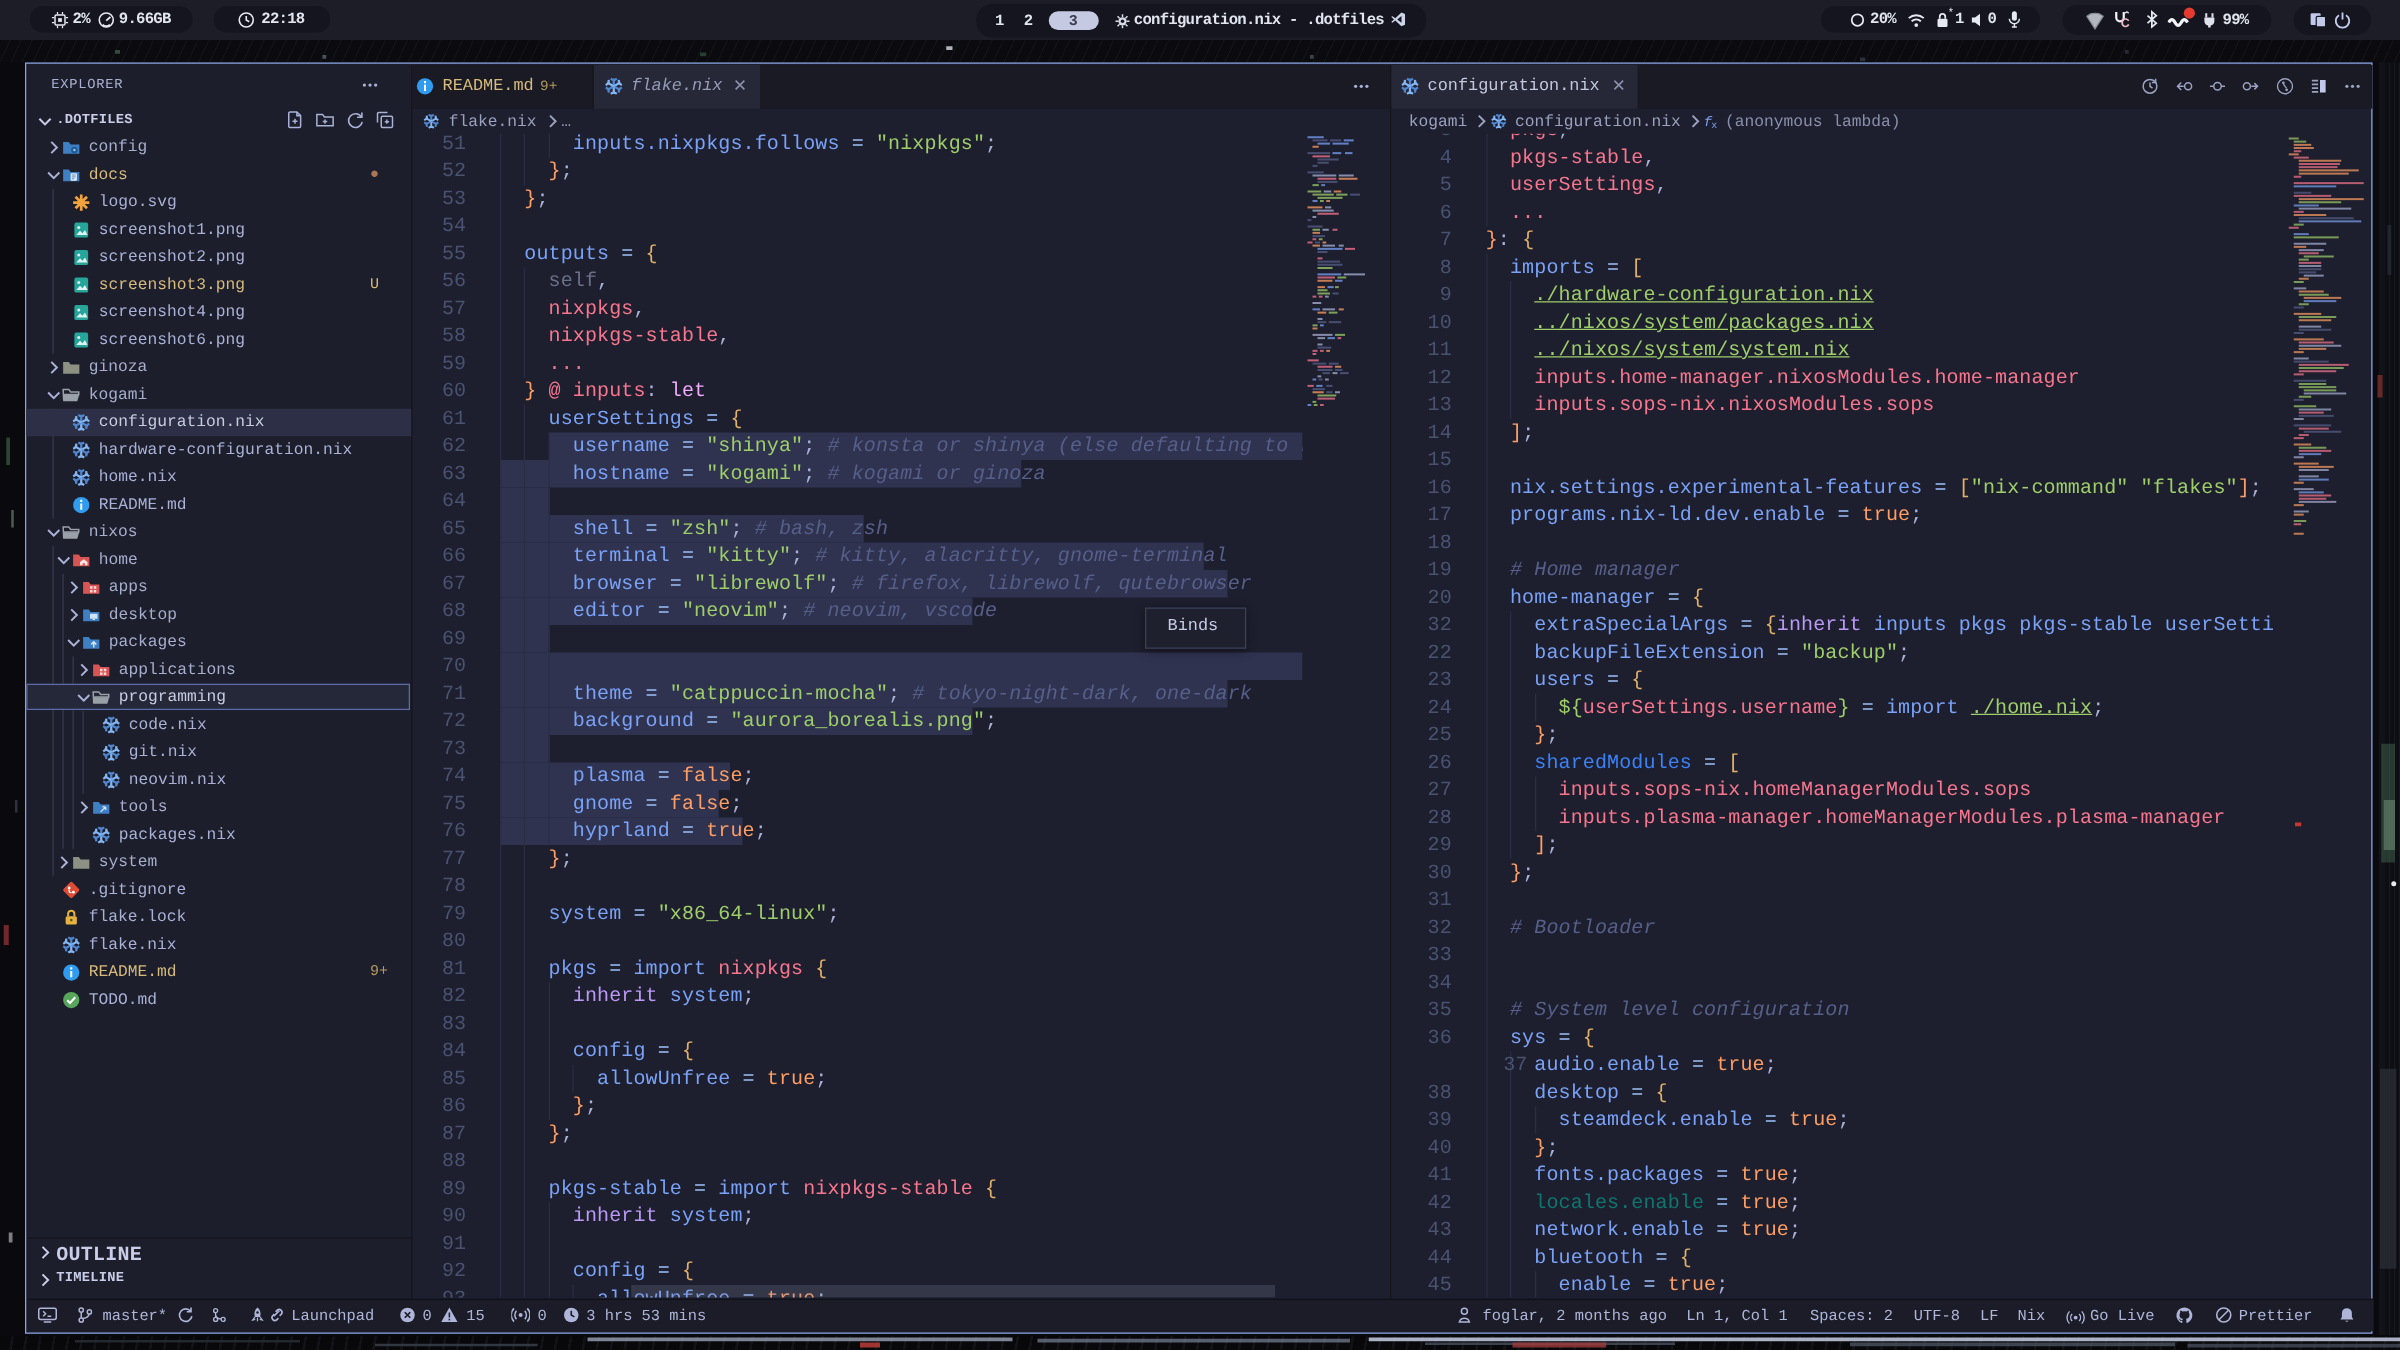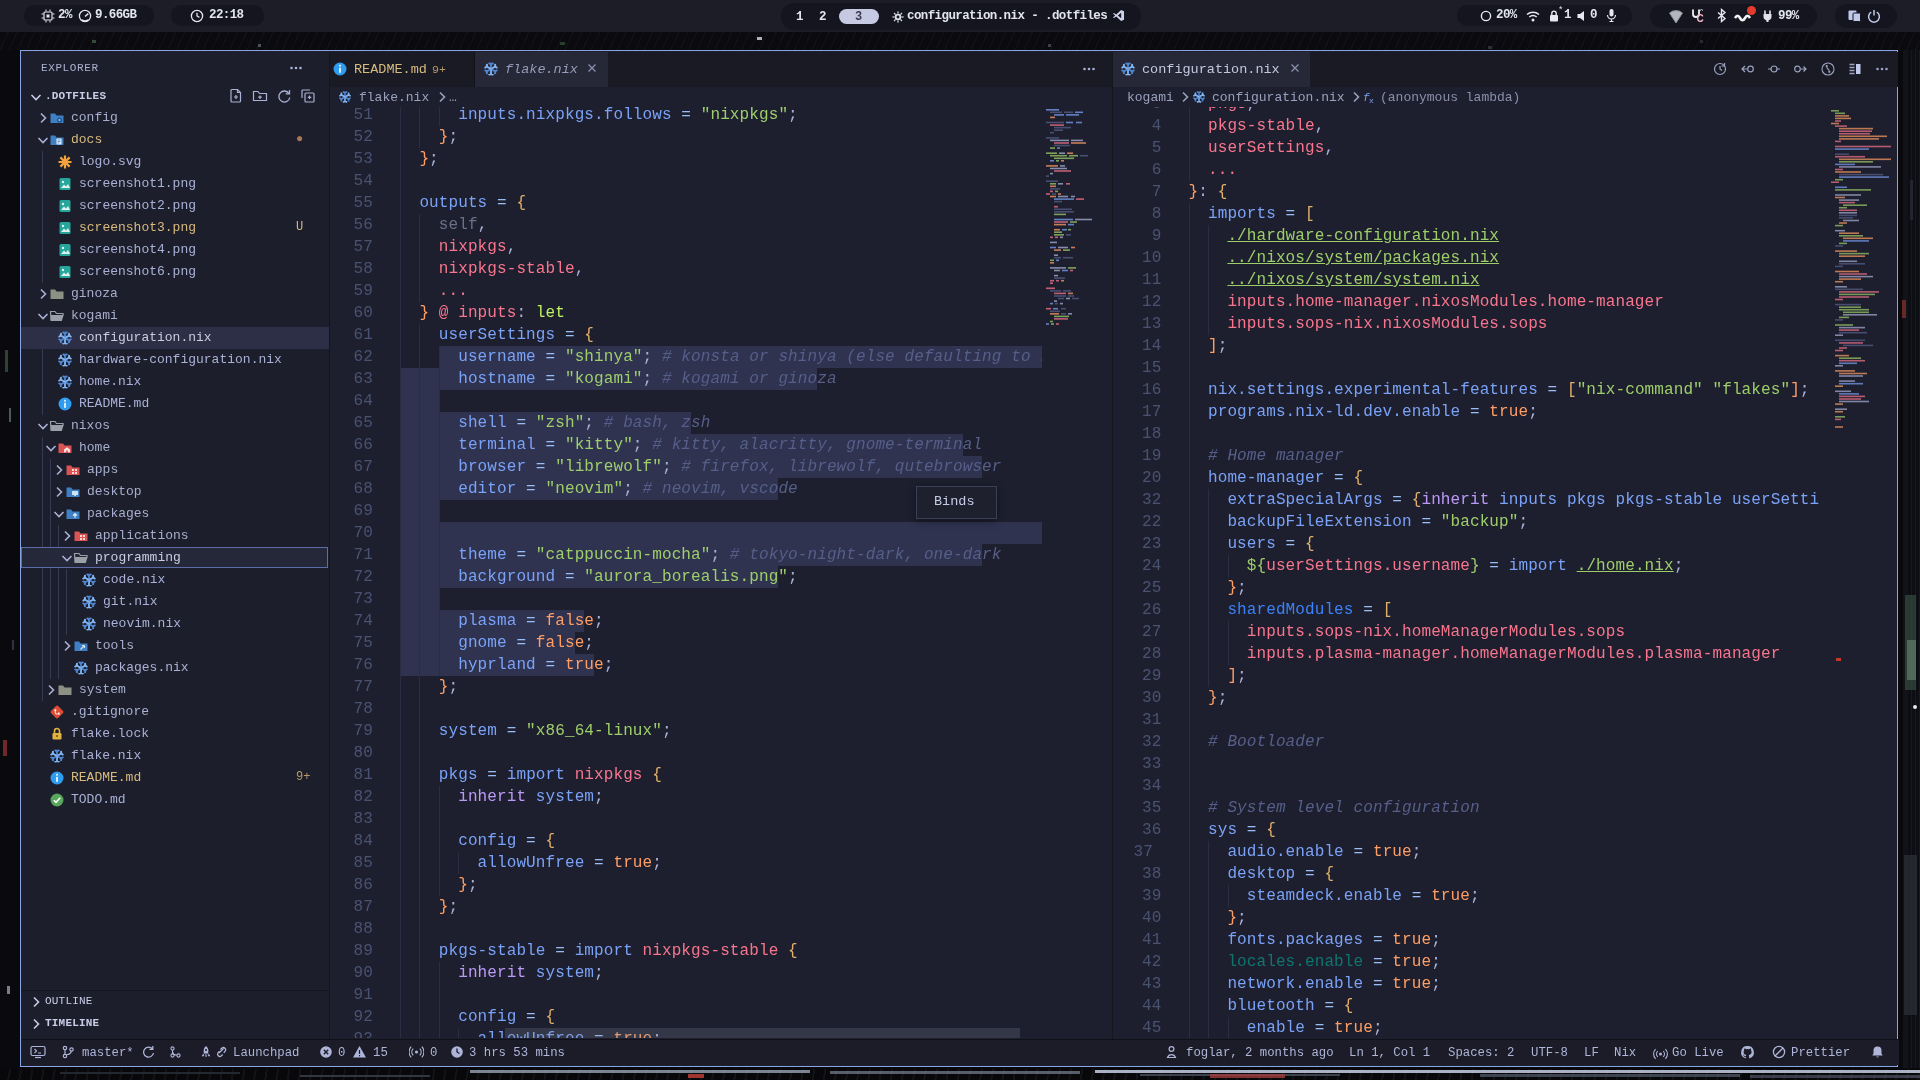--- a/index.html
+++ b/index.html
@@ -526,21 +526,21 @@
 <div style="position:absolute;left:296px;top:770px;font-size:12px;color:#b59a62">9+</div>
 <div style="position:absolute;left:49px;top:792px"><svg width="16" height="16" viewBox="0 0 16 16" style="">
       <circle cx="8" cy="8" r="6.5" fill="#58a65c"></circle>
       <path d="M4.8 8.2 L7 10.4 L11.2 5.8" stroke="#fff" stroke-width="1.6" fill="none"></path>
     </svg></div>
 <div style="position:absolute;left:71px;top:792px;font-size:13px;color:#a9b1d6;white-space:pre">TODO.md</div>
 <div style="position:absolute;left:21.5px;top:990px;width:308px;height:1px;background:#14151d"></div>
 <div style="position:absolute;left:28px;top:994px"><svg width="16" height="16" viewBox="0 0 16 16" style="">
       <path d="M6 3.5 L10.5 8 L6 12.5" stroke="#c9cde8" stroke-width="1.6" fill="none"></path>
     </svg></div>
-<div style="position:absolute;left:45px;top:995px;font-size:11px;font-weight:normal;color:#c9cde8;letter-spacing:0.2px">OUTLINE</div>
+<div style="position:absolute;left:45px;top:995px;font-size:16px;font-weight:bold;color:#c9cde8;letter-spacing:0.2px">OUTLINE</div>
 <div style="position:absolute;left:28px;top:1016px"><svg width="16" height="16" viewBox="0 0 16 16" style="">
       <path d="M6 3.5 L10.5 8 L6 12.5" stroke="#c9cde8" stroke-width="1.6" fill="none"></path>
     </svg></div>
 <div style="position:absolute;left:45px;top:1017px;font-size:11px;font-weight:bold;color:#c9cde8;letter-spacing:0.2px">TIMELINE</div>
 <div style="position:absolute;left:330px;top:51.5px;width:782px;height:35.5px;background:#191a24"></div>
 <div style="position:absolute;left:1113px;top:51.5px;width:784.5px;height:35.5px;background:#191a24"></div>
 <div style="position:absolute;left:330px;top:51.5px;width:145px;height:35.5px;border-right:1px solid #121219;box-sizing:border-box"></div>
 <div style="position:absolute;left:332px;top:61px"><svg width="16" height="16" viewBox="0 0 16 16" style="">
       <circle cx="8" cy="8" r="6.5" fill="#2f9cf0"></circle>
       <rect x="7.2" y="6.8" width="1.6" height="5" fill="#fff"></rect>
@@ -767,21 +767,21 @@
       <div class="ln" style="left:313px;top:1028px;width:60px">93</div>
       <div class="cl" style="left:400px;top:104px"><span style="color:#7aa2f7">      inputs.nixpkgs.follows</span><span style="color:#9abdf5"> =</span><span style="color:#9ece6a"> "nixpkgs"</span><span style="color:#a9b1d6">;</span></div>
       <div class="cl" style="left:400px;top:126px"><span style="color:#ff9e64">    }</span><span style="color:#a9b1d6">;</span></div>
       <div class="cl" style="left:400px;top:148px"><span style="color:#ff9e64">  }</span><span style="color:#a9b1d6">;</span></div>
       <div class="cl" style="left:400px;top:170px"></div>
       <div class="cl" style="left:400px;top:192px"><span style="color:#7aa2f7">  outputs</span><span style="color:#9abdf5"> =</span><span style="color:#e0af68"> {</span></div>
       <div class="cl" style="left:400px;top:214px"><span style="color:#6b7089">    self</span><span style="color:#a9b1d6">,</span></div>
       <div class="cl" style="left:400px;top:236px"><span style="color:#f7768e">    nixpkgs</span><span style="color:#a9b1d6">,</span></div>
       <div class="cl" style="left:400px;top:258px"><span style="color:#f7768e">    nixpkgs-stable</span><span style="color:#a9b1d6">,</span></div>
       <div class="cl" style="left:400px;top:280px"><span style="color:#f7768e">    ...</span></div>
-      <div class="cl" style="left:400px;top:302px"><span style="color:#ff9e64">  }</span><span style="color:#f7768e"> @</span><span style="color:#f7768e"> inputs</span><span style="color:#a9b1d6">:</span><span style="color:#bef264"> let</span></div>
+      <div class="cl" style="left:400px;top:302px"><span style="color:#ff9e64">  }</span><span style="color:#f7768e"> @</span><span style="color:#f7768e"> inputs</span><span style="color:#a9b1d6">:</span><span style="color:#f0abfc"> let</span></div>
       <div class="cl" style="left:400px;top:324px"><span style="color:#7aa2f7">    userSettings</span><span style="color:#9abdf5"> =</span><span style="color:#e0af68"> {</span></div>
       <div class="cl" style="left:400px;top:346px"><span style="color:#7aa2f7">      username</span><span style="color:#9abdf5"> =</span><span style="color:#9ece6a"> "shinya"</span><span style="color:#a9b1d6">;</span><span style="color:#565f89;font-style:italic"> # konsta or shinya (else defaulting to ko</span></div>
       <div class="cl" style="left:400px;top:368px"><span style="color:#7aa2f7">      hostname</span><span style="color:#9abdf5"> =</span><span style="color:#9ece6a"> "kogami"</span><span style="color:#a9b1d6">;</span><span style="color:#565f89;font-style:italic"> # kogami or ginoza</span></div>
       <div class="cl" style="left:400px;top:390px"></div>
       <div class="cl" style="left:400px;top:412px"><span style="color:#7aa2f7">      shell</span><span style="color:#9abdf5"> =</span><span style="color:#9ece6a"> "zsh"</span><span style="color:#a9b1d6">;</span><span style="color:#565f89;font-style:italic"> # bash, zsh</span></div>
       <div class="cl" style="left:400px;top:434px"><span style="color:#7aa2f7">      terminal</span><span style="color:#9abdf5"> =</span><span style="color:#9ece6a"> "kitty"</span><span style="color:#a9b1d6">;</span><span style="color:#565f89;font-style:italic"> # kitty, alacritty, gnome-terminal</span></div>
       <div class="cl" style="left:400px;top:456px"><span style="color:#7aa2f7">      browser</span><span style="color:#9abdf5"> =</span><span style="color:#9ece6a"> "librewolf"</span><span style="color:#a9b1d6">;</span><span style="color:#565f89;font-style:italic"> # firefox, librewolf, qutebrowser</span></div>
       <div class="cl" style="left:400px;top:478px"><span style="color:#7aa2f7">      editor</span><span style="color:#9abdf5"> =</span><span style="color:#9ece6a"> "neovim"</span><span style="color:#a9b1d6">;</span><span style="color:#565f89;font-style:italic"> # neovim, vscode</span></div>
       <div class="cl" style="left:400px;top:500px"></div>
       <div class="cl" style="left:400px;top:544px"><span style="color:#7aa2f7">      theme</span><span style="color:#9abdf5"> =</span><span style="color:#9ece6a"> "catppuccin-mocha"</span><span style="color:#a9b1d6">;</span><span style="color:#565f89;font-style:italic"> # tokyo-night-dark, one-dark</span></div>
@@ -1083,21 +1083,21 @@
       <div class="ln" style="left:1101.5px;top:621px;width:60px">27</div>
       <div class="ln" style="left:1101.5px;top:643px;width:60px">28</div>
       <div class="ln" style="left:1101.5px;top:665px;width:60px">29</div>
       <div class="ln" style="left:1101.5px;top:687px;width:60px">30</div>
       <div class="ln" style="left:1101.5px;top:709px;width:60px">31</div>
       <div class="ln" style="left:1101.5px;top:731px;width:60px">32</div>
       <div class="ln" style="left:1101.5px;top:753px;width:60px">33</div>
       <div class="ln" style="left:1101.5px;top:775px;width:60px">34</div>
       <div class="ln" style="left:1101.5px;top:797px;width:60px">35</div>
       <div class="ln" style="left:1101.5px;top:819px;width:60px">36</div>
-      <div class="ln" style="left:1093px;top:841px;width:60px">37</div>
+      <div class="ln" style="left:1162px;top:841px;width:60px">37</div>
       <div class="ln" style="left:1101.5px;top:863px;width:60px">38</div>
       <div class="ln" style="left:1101.5px;top:885px;width:60px">39</div>
       <div class="ln" style="left:1101.5px;top:907px;width:60px">40</div>
       <div class="ln" style="left:1101.5px;top:929px;width:60px">41</div>
       <div class="ln" style="left:1101.5px;top:951px;width:60px">42</div>
       <div class="ln" style="left:1101.5px;top:973px;width:60px">43</div>
       <div class="ln" style="left:1101.5px;top:995px;width:60px">44</div>
       <div class="ln" style="left:1101.5px;top:1017px;width:60px">45</div>
       <div class="cl" style="left:1188.6px;top:93px"><span style="color:#f7768e">  pkgs</span><span style="color:#a9b1d6">,</span></div>
       <div class="cl" style="left:1188.6px;top:115px"><span style="color:#f7768e">  pkgs-stable</span><span style="color:#a9b1d6">,</span></div>

